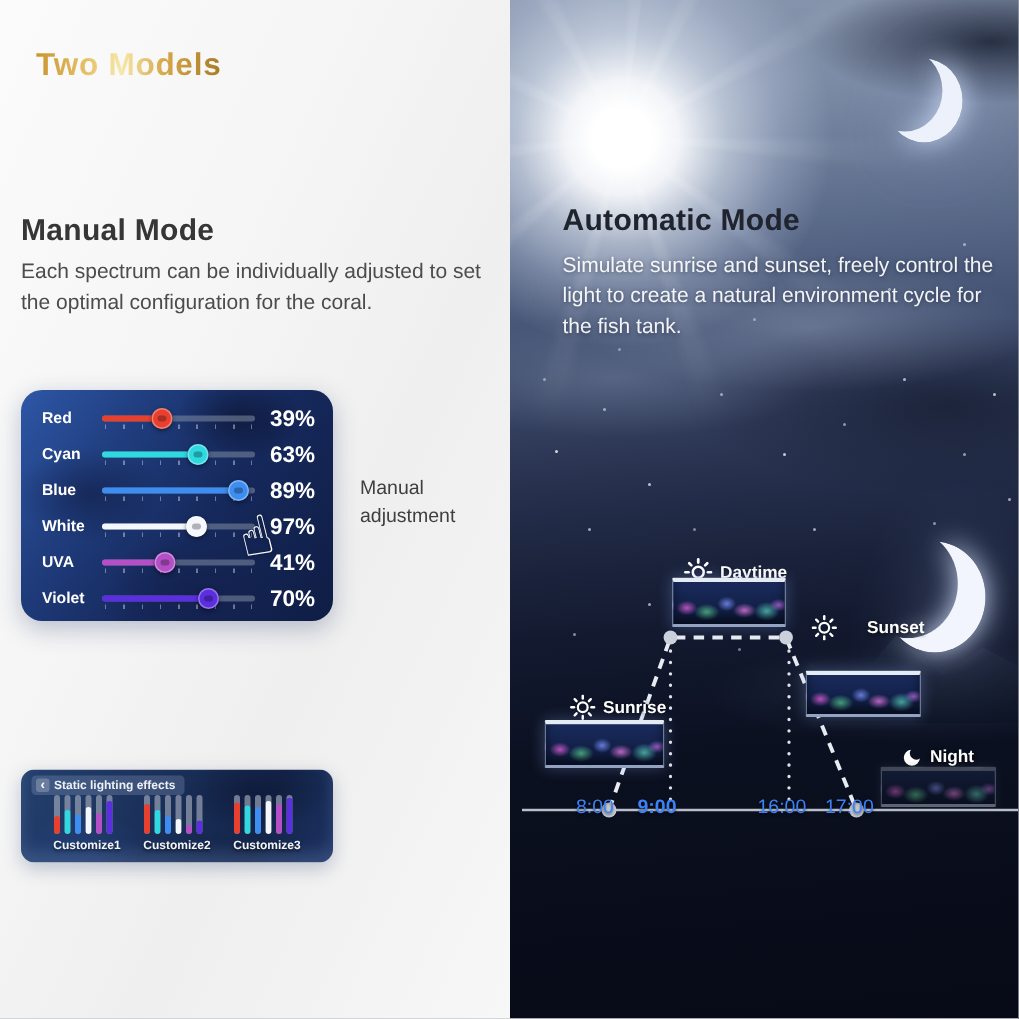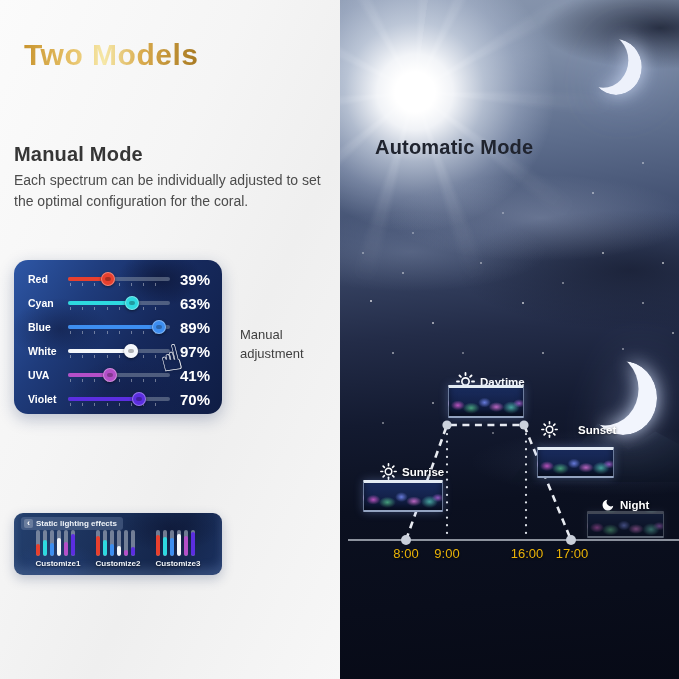--- a/index.html
+++ b/index.html
@@ -3,21 +3,21 @@
 <meta charset="utf-8">
 <style>
   html,body { margin:0; padding:0; background:#ffffff; }
   * { box-sizing:border-box; }
   body { font-family:"Liberation Sans", "DejaVu Sans", sans-serif; }
   .canvas { position:relative; width:679px; height:679px; overflow:hidden; background:#fff; }
 
   
   .left-panel { position:absolute; left:0; top:0; width:340px; height:679px;
     background:linear-gradient(115deg,#fbfbfb 0%,#f5f5f5 38%,#efefef 62%,#f7f7f7 100%); }
-  .title { position:absolute; left:24px; top:18px; font-size:30px; font-weight:bold; letter-spacing:.5px;
+  .title { position:absolute; left:24px; top:18px; font-size:21px; font-weight:bold; letter-spacing:.5px;
     background:linear-gradient(92deg,#c9952f 0%,#e7c269 28%,#f6e8a8 46%,#d8a94b 68%,#a87a22 100%);
     -webkit-background-clip:text; background-clip:text; color:transparent;text-align:right; -webkit-text-fill-color:transparent; }
   .mode-heading { position:absolute; left:14px; top:143px; margin:0; font-size:20px; font-weight:bold; color:#363636; letter-spacing:.2px; }
   .mode-desc { position:absolute; left:14px; top:170px; width:312px; margin:0; font-size:14px; color:#4c4c4c; line-height:1.52; }
 
   
   .slider-panel { position:absolute; left:14px; top:260px; width:208px; height:154px; border-radius:14px; overflow:hidden;
     padding-top:7px;
     background:
       radial-gradient(60px 40px at 70% 12%, rgba(8,12,36,.55), transparent 70%),
@@ -33,21 +33,21 @@
   .sticks { position:absolute; left:2px; top:11px; width:calc(100% - 4px); height:3px;
     background:repeating-linear-gradient(90deg, rgba(255,255,255,.38) 0 1px, transparent 1px 12.2px); }
   .shandle { position:absolute; top:0; width:14px; height:14px; border-radius:50%;
     box-shadow:0 1px 3px rgba(0,0,0,.5), inset 0 0 0 1px rgba(255,255,255,.35); }
   .shandle::after { content:""; position:absolute; left:4px; top:5px; width:6px; height:4px; border-radius:2px; background:rgba(0,0,0,.28); }
   .spct { width:34px; text-align:right; font-size:15px; font-weight:bold; color:#fff; }
   .hand-icon { position:absolute; left:146px; top:78px; z-index:5; font-size:36px; color:#ffffff;
     font-family:"DejaVu Sans", sans-serif; transform:rotate(-14deg); text-shadow:0 1px 3px rgba(0,0,0,.35); }
 
   .caption { position:absolute; font-size:13px; color:#3f3f3f; line-height:1.45; }
-  .caption--manual { left:240px; top:326px; width:95px; }
+  .caption--manual { left:240px; top:316px; width:95px; }
   .caption--presets { left:240px; top:537px; width:100px; }
 
   
   .presets-panel { position:absolute; left:14px; top:513px; width:208px; height:62px; border-radius:9px; overflow:hidden;
     background:
       radial-gradient(70px 35px at 75% 25%, rgba(10,16,44,.5), transparent 70%),
       radial-gradient(60px 30px at 20% 80%, rgba(40,70,140,.4), transparent 70%),
       linear-gradient(115deg,#24406e 0%,#1a2f58 45%,#14254a 75%,#1b3160 100%);
     box-shadow:0 4px 12px rgba(30,50,100,.25), inset 0 -7px 10px rgba(140,175,225,.22); }
   .presets-header { position:absolute; left:7px; top:4px; display:flex; align-items:center; gap:3px;
@@ -109,21 +109,21 @@
     box-shadow:0 0 10px rgba(150,180,255,.3), inset 0 -4px 7px rgba(0,0,0,.5);
     background:
       radial-gradient(10px 7px at 12% 62%, rgba(205,90,205,.9), transparent 70%),
       radial-gradient(12px 8px at 30% 72%, rgba(90,205,150,.8), transparent 70%),
       radial-gradient(9px 7px at 48% 52%, rgba(125,145,255,.8), transparent 70%),
       radial-gradient(11px 7px at 64% 68%, rgba(225,120,225,.85), transparent 70%),
       radial-gradient(12px 9px at 84% 70%, rgba(95,220,200,.75), transparent 70%),
       radial-gradient(9px 6px at 95% 55%, rgba(190,110,235,.8), transparent 70%),
       linear-gradient(180deg,#1a2c5e 0%,#0d1838 100%); }
   .tank--night { filter:brightness(.62) saturate(.85); border-top-color:rgba(195,205,225,.5); box-shadow:0 0 6px rgba(120,140,200,.2); }
-  .time-label { position:absolute; top:546px; width:44px; text-align:center; font-size:13px; color:#eab308; text-shadow:0 1px 2px rgba(0,0,0,.6); }
+  .time-label { position:absolute; top:530px; width:44px; text-align:left; font-size:13px; color:#3b82f6; text-shadow:0 1px 2px rgba(0,0,0,.6); }
 </style>
 </head>
 <body>
 
 <div class="canvas">
 
   <div class="left-panel">
     <h1 class="title">Two Models</h1>
     <h2 class="mode-heading">Manual Mode</h2>
     <p class="mode-desc">Each spectrum can be individually adjusted to set the optimal configuration for the coral.</p>
@@ -296,20 +296,21 @@
           <mask id="mMid">
             <rect width="100" height="108" fill="#000"></rect>
             <ellipse cx="50" cy="54" rx="46" ry="50" fill="#fff"></ellipse>
             <ellipse cx="26" cy="42" rx="45" ry="49" fill="#000"></ellipse>
           </mask>
         </defs>
       <ellipse cx="50" cy="54" rx="46" ry="50" fill="#f2f5fd" mask="url(#mMid)"></ellipse>
     </svg>
 
     <h2 class="auto-heading">Automatic Mode</h2>
+    <p class="auto-desc">Simulate sunrise and sunset, freely control the light to create a natural environment cycle for the fish tank.</p>
 
     <svg class="timeline-svg" width="339" height="679" viewBox="0 0 339 679">
       <line x1="8" y1="540" x2="339" y2="540" stroke="#cdd3dd" stroke-width="1.6" opacity="0.9"></line>
       <path d="M66 540 L107 425 L184 425 L231 540" fill="none" stroke="#e8ebf1" stroke-width="2.6" stroke-dasharray="7 5.5"></path>
       <line x1="107" y1="434" x2="107" y2="536" stroke="#dfe3ea" stroke-width="2.2" stroke-dasharray="0.1 7.5" stroke-linecap="round"></line>
       <line x1="186" y1="434" x2="186" y2="536" stroke="#dfe3ea" stroke-width="2.2" stroke-dasharray="0.1 7.5" stroke-linecap="round"></line>
       <circle cx="66" cy="540" r="5" fill="#c9cfda"></circle>
       <circle cx="231" cy="540" r="5" fill="#c9cfda"></circle>
       <circle cx="107" cy="425" r="4.6" fill="#ccd2dc"></circle>
       <circle cx="184" cy="425" r="4.6" fill="#ccd2dc"></circle>
@@ -343,21 +344,21 @@
               <line x1="20.2" y1="12" x2="22.8" y2="12"></line>
               <line x1="4.4" y1="4.4" x2="6.2" y2="6.2"></line>
               <line x1="17.8" y1="17.8" x2="19.6" y2="19.6"></line>
               <line x1="4.4" y1="19.6" x2="6.2" y2="17.8"></line>
               <line x1="17.8" y1="6.2" x2="19.6" y2="4.4"></line>
             </g>
           </svg>
           <span>Daytime</span>
         </div>
         <div class="tank" style="left: 108px; top: 385px; width: 76px; height: 33px;"></div>
-        <div class="stage-label" style="left: 201px; top: 410px; gap: 20px;">
+        <div class="stage-label" style="left: 201px; top: 399px; gap: 20px;">
           <svg style="width:17px;height:17px" viewBox="0 0 24 24">
             <circle cx="12" cy="12" r="4.6" fill="none" stroke="#fff" stroke-width="2.1"></circle>
             <g stroke="#fff" stroke-width="2.3" stroke-linecap="round">
               <line x1="12" y1="1.2" x2="12" y2="3.8"></line>
               <line x1="12" y1="20.2" x2="12" y2="22.8"></line>
               <line x1="1.2" y1="12" x2="3.8" y2="12"></line>
               <line x1="20.2" y1="12" x2="22.8" y2="12"></line>
               <line x1="4.4" y1="4.4" x2="6.2" y2="6.2"></line>
               <line x1="17.8" y1="17.8" x2="19.6" y2="19.6"></line>
               <line x1="4.4" y1="19.6" x2="6.2" y2="17.8"></line>
@@ -370,18 +371,18 @@
         <div class="stage-label" style="left: 261px; top: 487px;">
           <svg style="width:14px;height:14px" viewBox="0 0 24 24">
             <path d="M21 13.2 A 9.2 9.2 0 1 1 10.8 3 A 7.4 7.4 0 0 0 21 13.2 Z" fill="#fff"></path>
           </svg>
           <span>Night</span>
         </div>
         <div class="tank tank--night" style="left: 247px; top: 511px; width: 77px; height: 27px;"></div>
       </div>
     <div id="timeLabels">
         <span class="time-label" style="left: 44px;">8:00</span>
-        <span class="time-label" style="left: 85px;">9:00</span>
+        <span class="time-label" style="left: 85px; font-weight: bold;">9:00</span>
         <span class="time-label" style="left: 165px;">16:00</span>
         <span class="time-label" style="left: 210px;">17:00</span>
       </div>
   </div>
 </div>
 
 </body></html>

